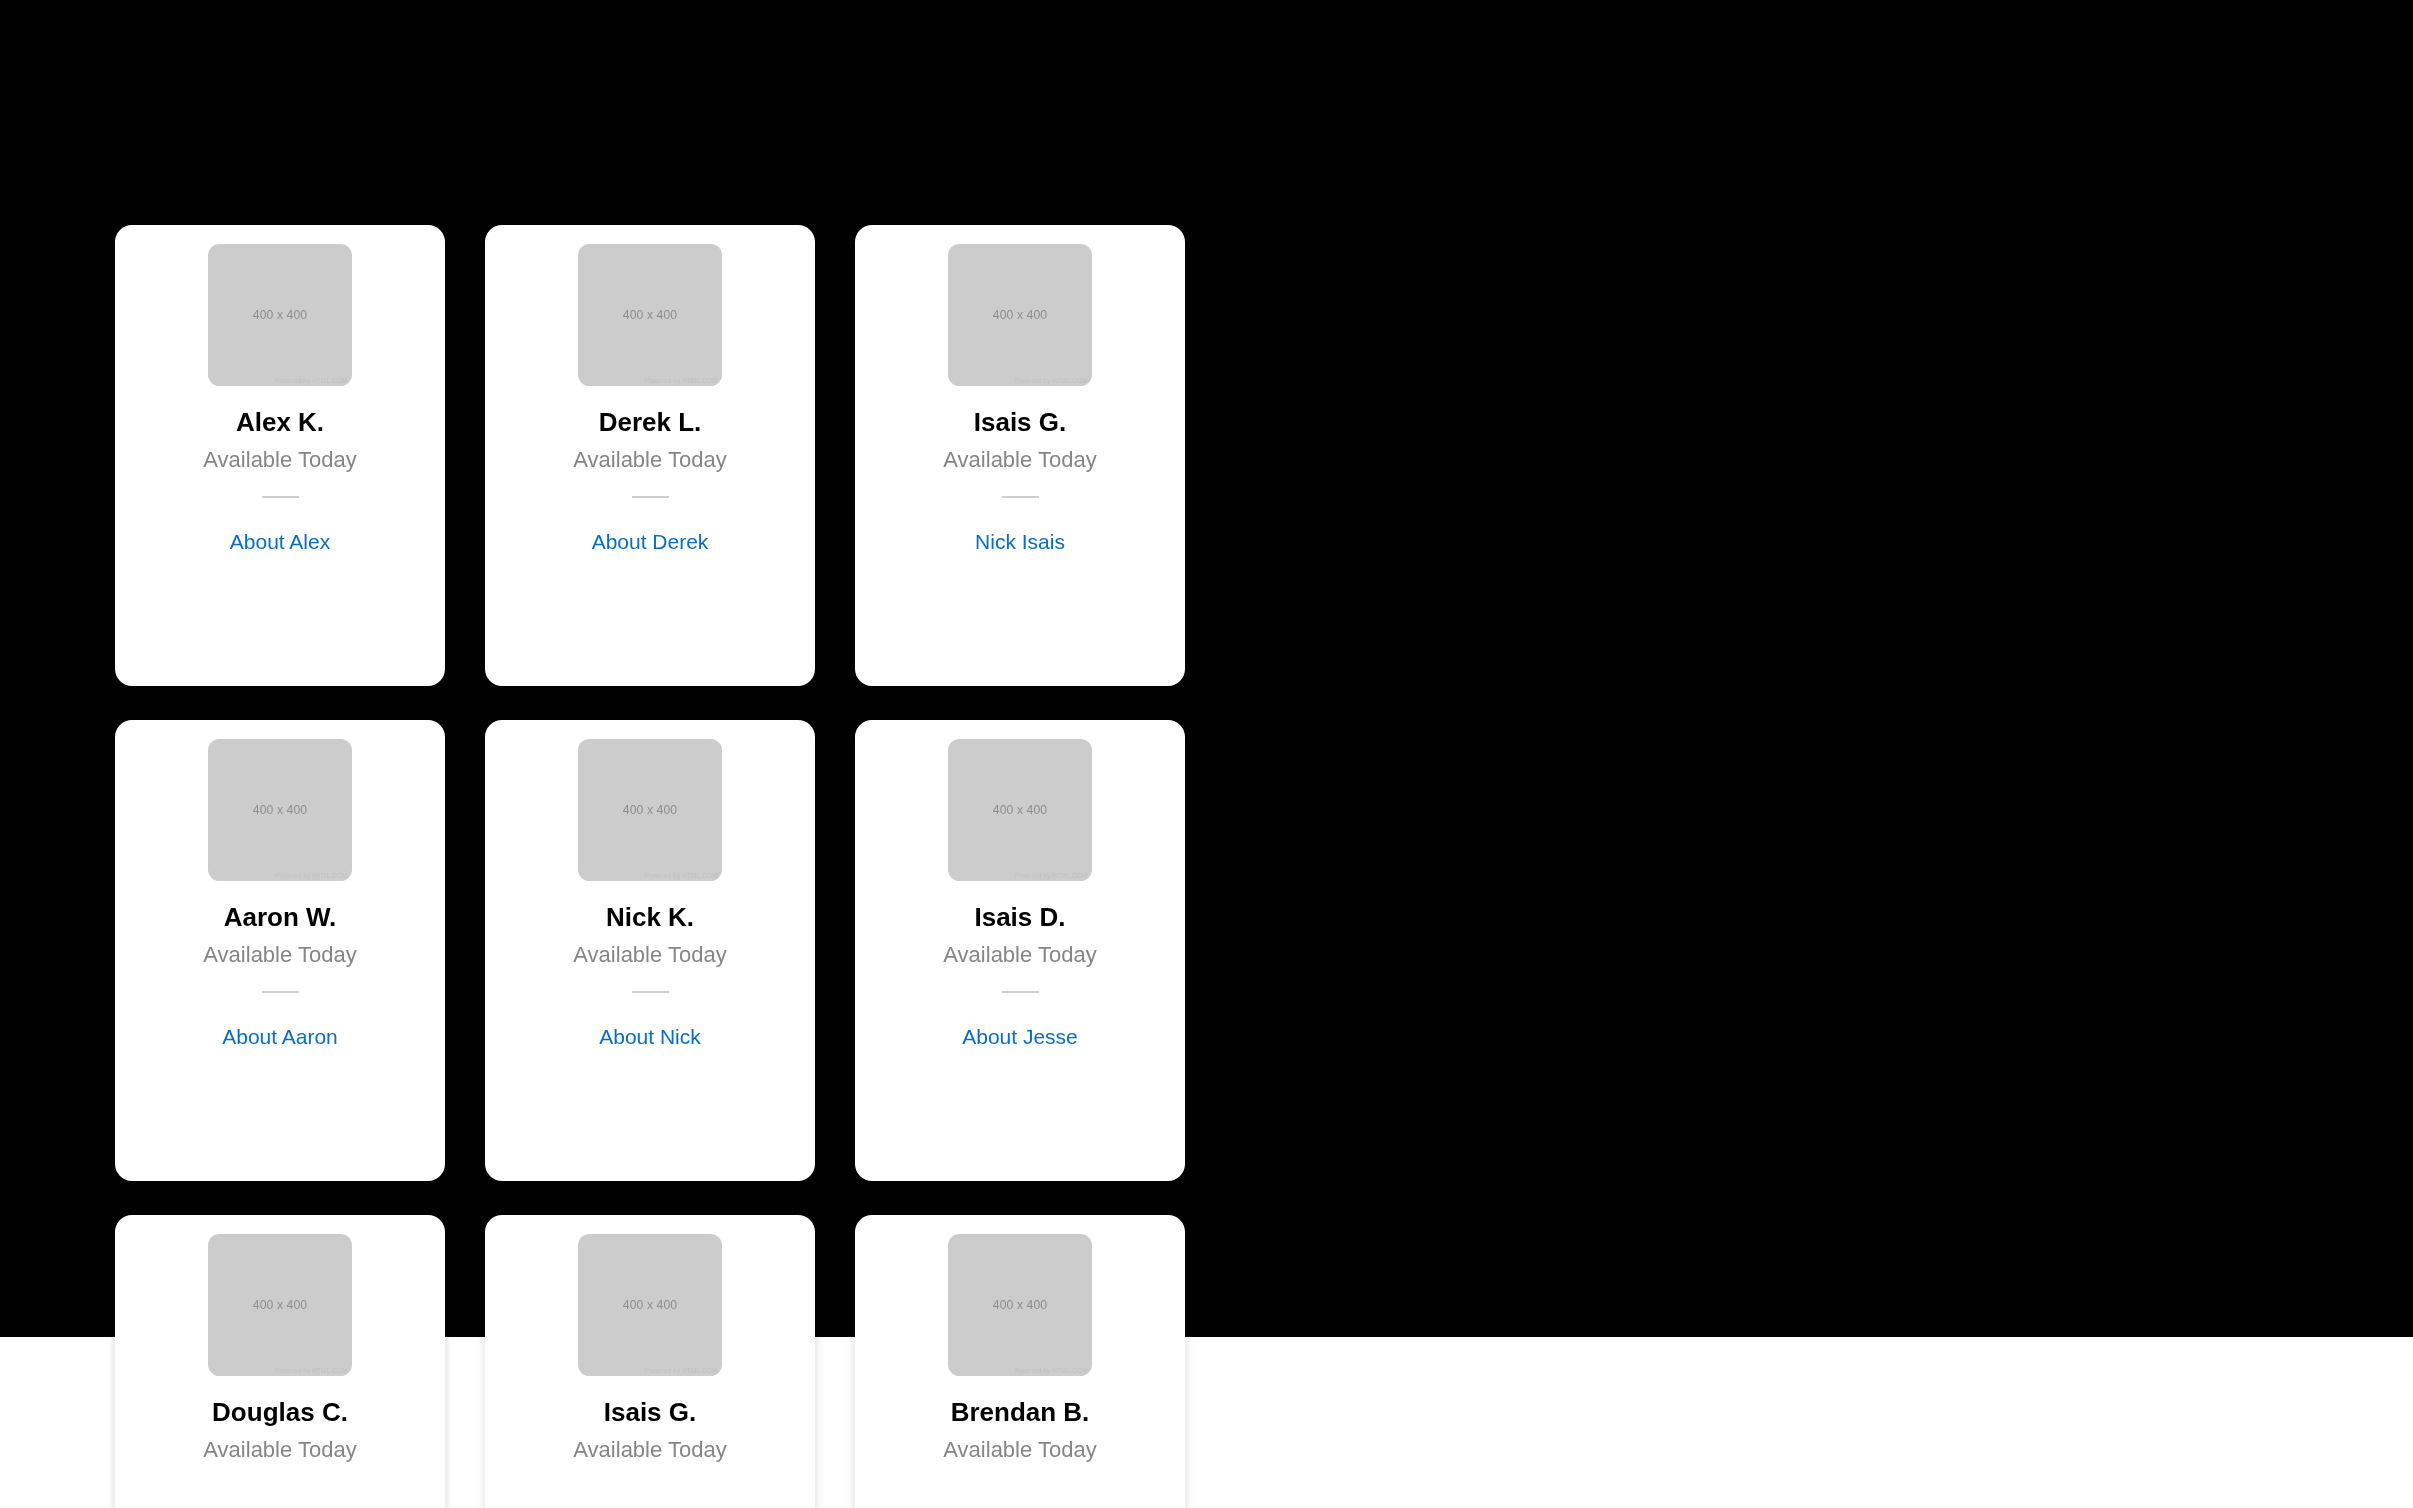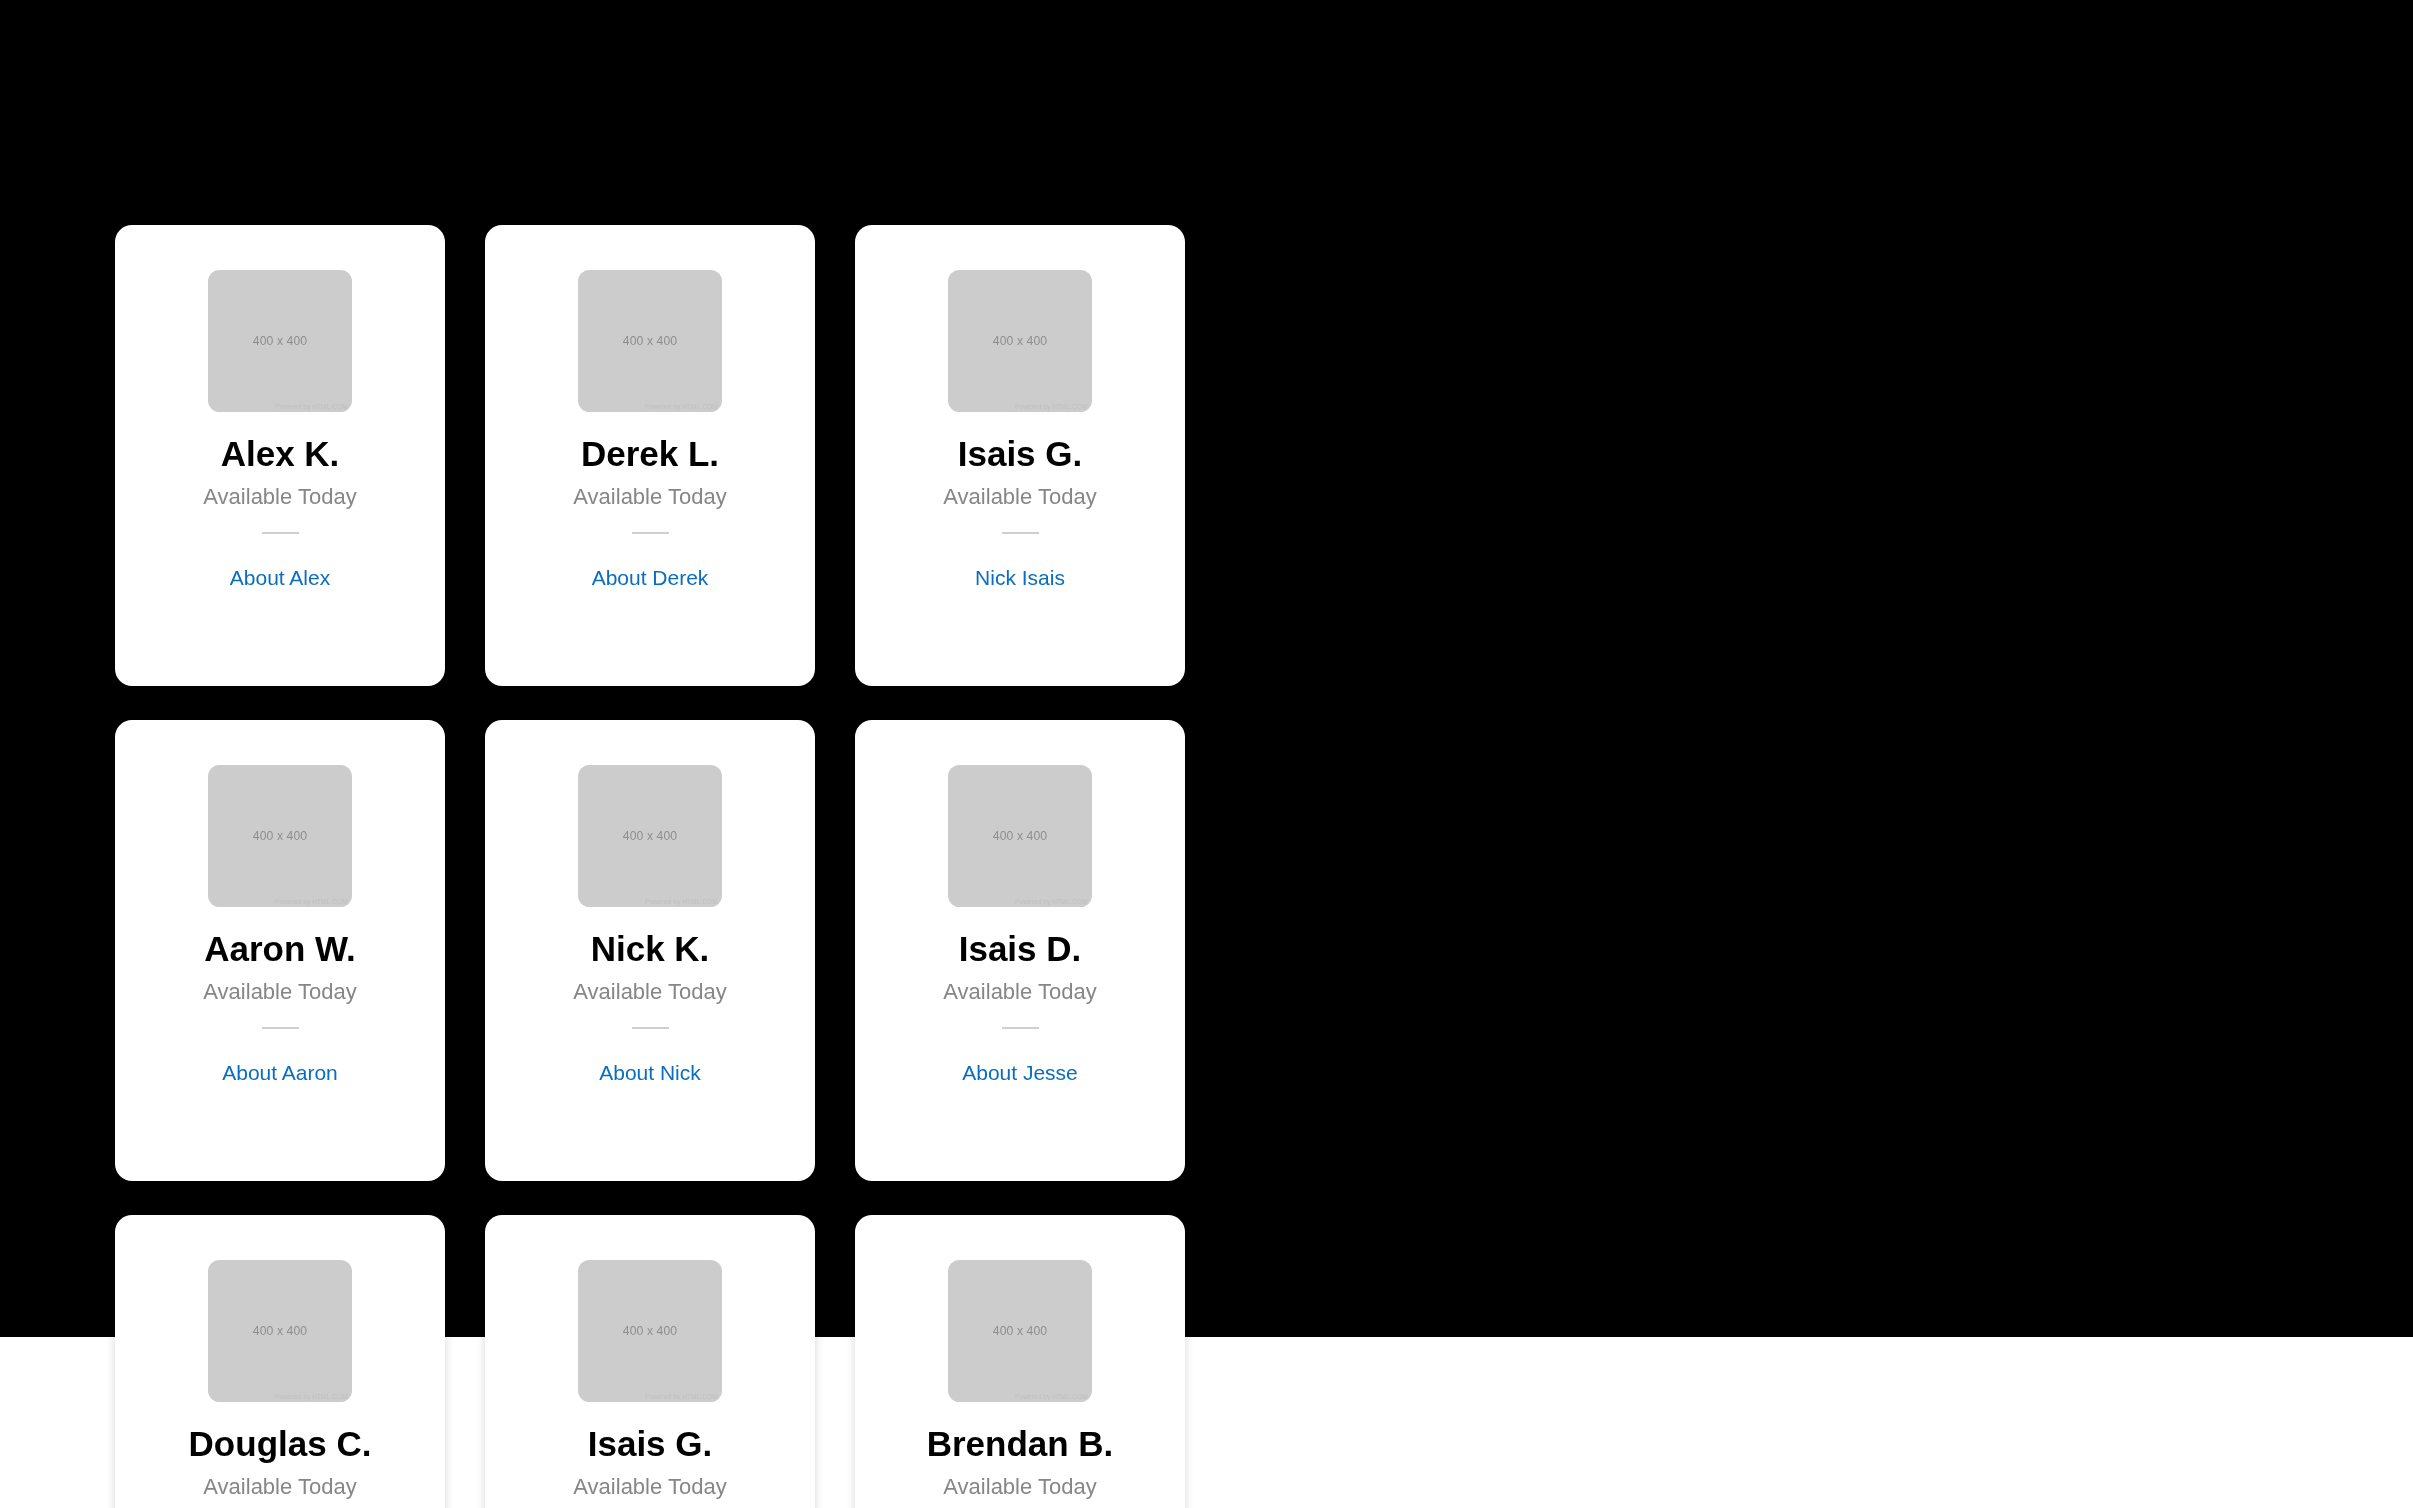--- a/index.html
+++ b/index.html
@@ -44,21 +44,21 @@
     row-gap: 34px;
   }
 
   .card {
     width: 330px;
     height: 461px;
     background: #ffffff;
     border-radius: 17px;
     box-shadow: 0 2.9px 10px rgba(0, 0, 0, 0.16);
     box-sizing: border-box;
-    padding-top: 45px;
+    padding-top: 19px;
     display: flex;
     flex-direction: column;
     align-items: center;
   }
 
   
   .thumb {
     position: relative;
     width: 144px;
     height: 142px;
@@ -84,21 +84,21 @@
     bottom: 2.2px;
     font-size: 6.5px;
     color: #bfbfbf;
     letter-spacing: 0.1px;
     white-space: nowrap;
   }
 
   
   .name {
     margin-top: 21.5px;
-    font-size: 35px;
+    font-size: 26px;
     font-weight: bold;
     color: #000000;
     line-height: 1.15;
     text-align: center;
   }
   .status {
     margin-top: 10px;
     font-size: 22px;
     color: #868686;
     line-height: 1.15;

